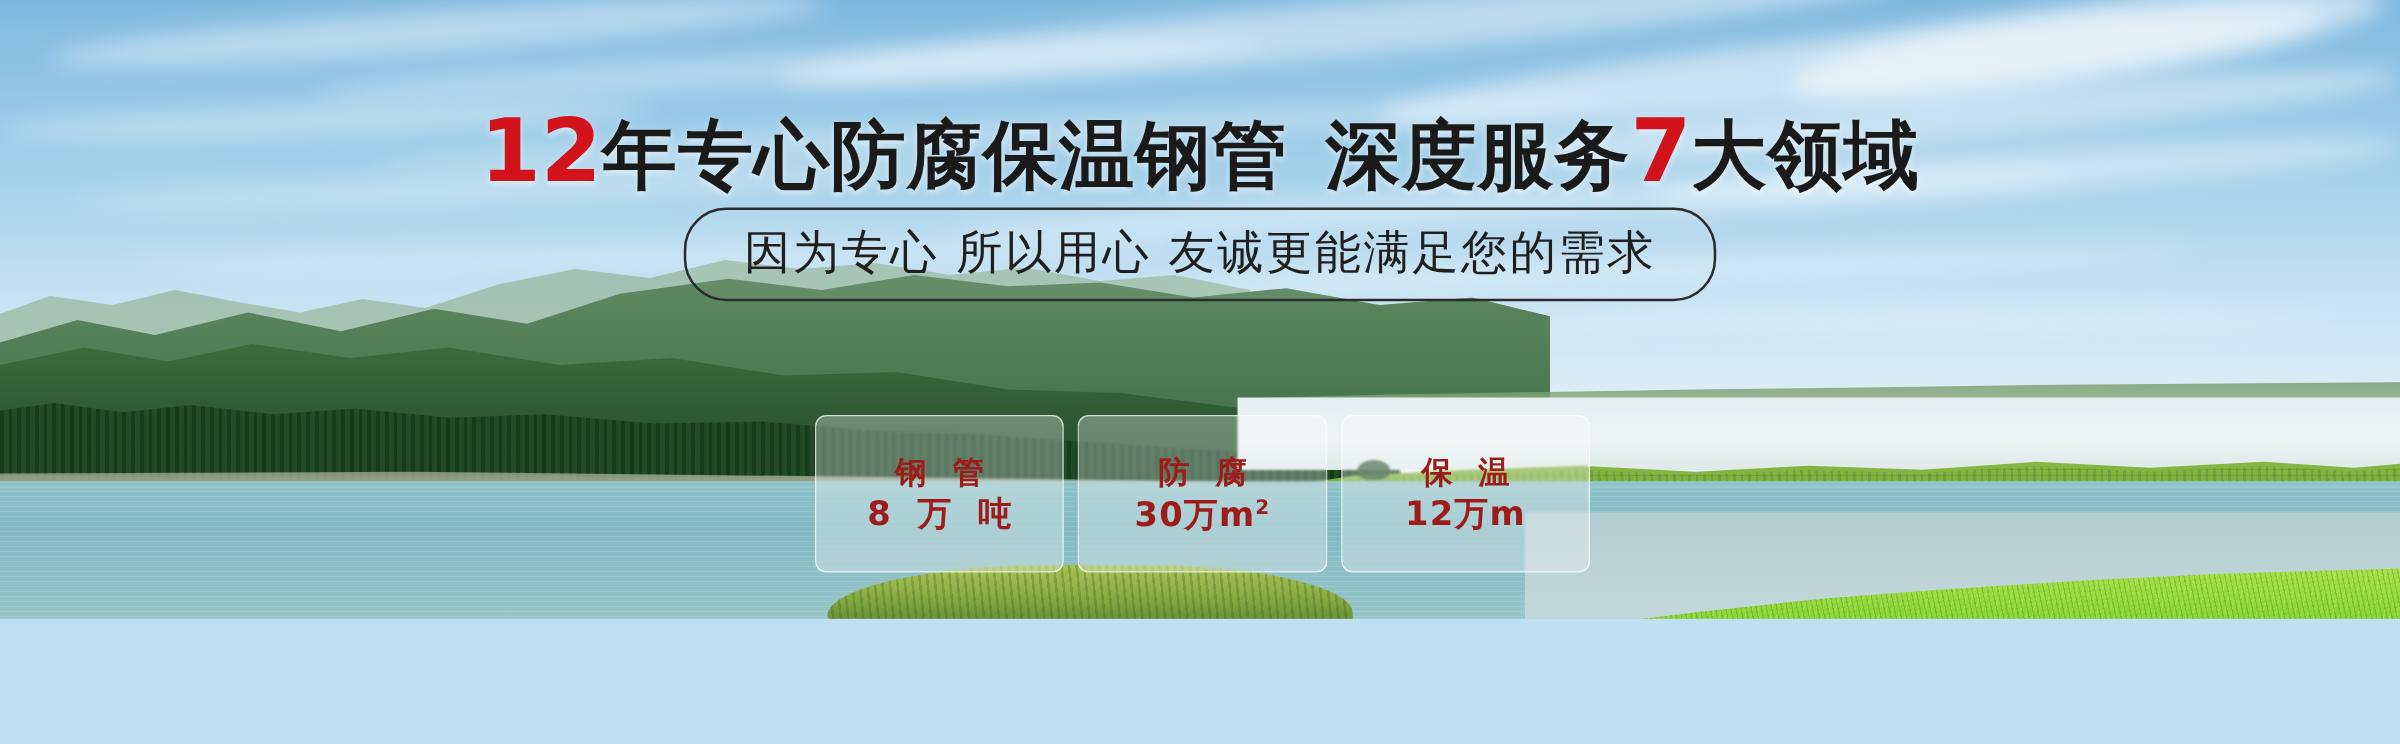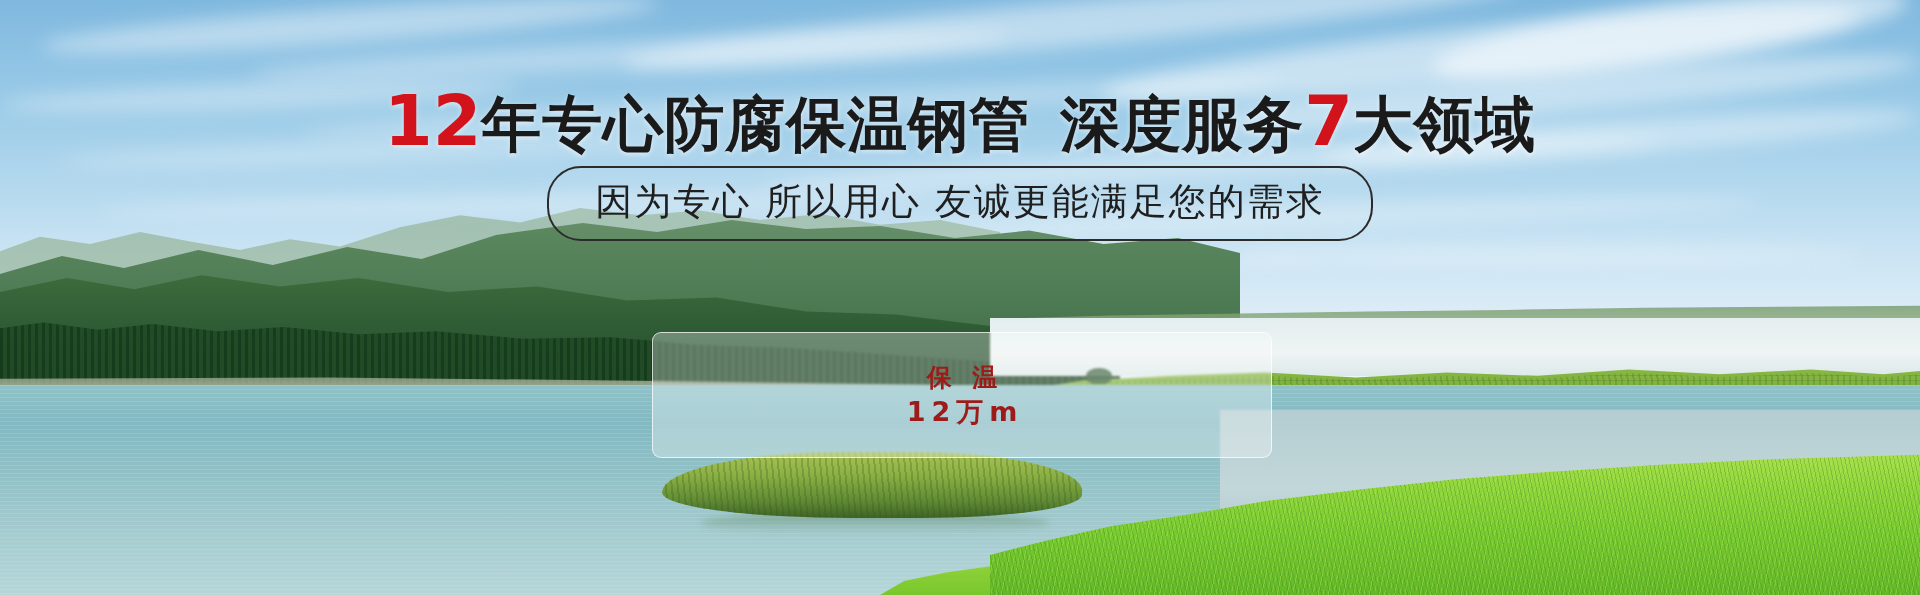--- a/index.html
+++ b/index.html
@@ -1,19 +1,19 @@
 <!DOCTYPE html>
 <html><head>
 <meta charset="utf-8">
 <style>
   * { margin:0; padding:0; box-sizing:border-box; }
   html,body{ width:1920px; height:595px; overflow:hidden; background:#bfe0f2; }
   body{ font-family:"Liberation Sans","DejaVu Sans",sans-serif; }
 
-  .banner{ position:relative; width:1920px; height:595px; overflow:hidden; }
+  .banner{ position:relative; width:1920px; height:495px; overflow:hidden; }
 
   
   .sky{
     position:absolute; left:0; top:0; width:1920px; height:400px;
     background:
       linear-gradient(to bottom,
         #7fb8de 0%,
         #8cc1e3 12%,
         #9dcce8 28%,
         #b3d8ee 46%,
@@ -280,21 +280,33 @@
   <div class="headline">
     <span class="num">12</span><span>年专心防腐保温钢管</span><span class="gap"></span><span>深度服务</span><span class="num">7</span><span>大领域</span>
   </div>
 
   <div class="subtitle-wrap">
     <div class="subtitle">因为专心 所以用心  友诚更能满足您的需求</div>
   </div>
 
   <div class="cards">
 
-
+    <div class="card">
+      <div class="card-title">钢 管</div>
+      <div class="card-value">
+        <span>8 万 吨</span>
+      </div>
+    </div>
+
+    <div class="card">
+      <div class="card-title">防 腐</div>
+      <div class="card-value">
+        <span>30万m</span><span class="sup">2</span>
+      </div>
+    </div>
 
     <div class="card">
       <div class="card-title">保 温</div>
       <div class="card-value">
         <span>12万m</span>
       </div>
     </div>
 
   </div>
 

